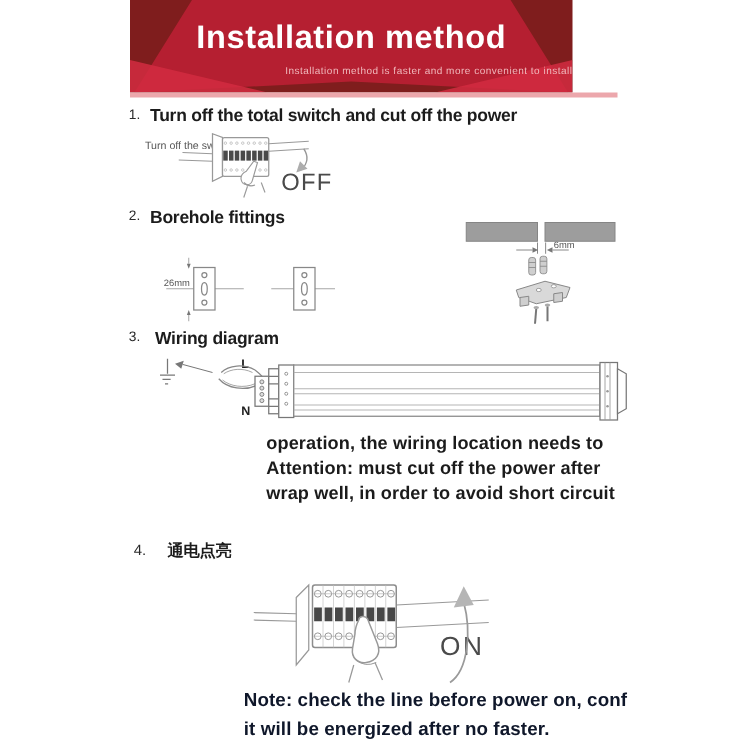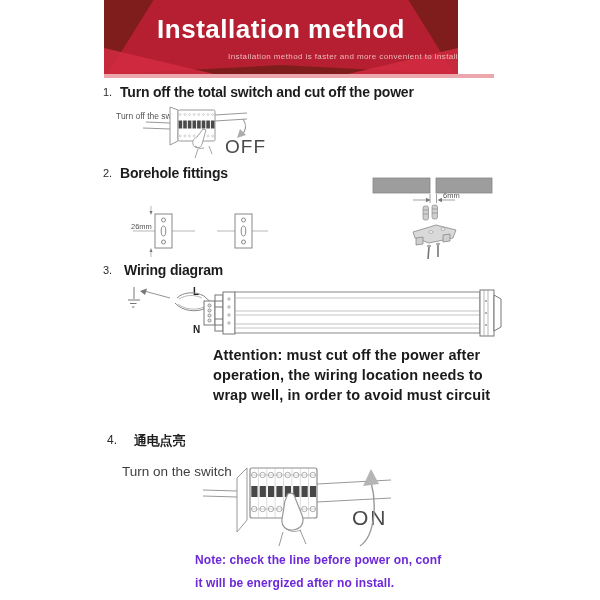--- a/index.html
+++ b/index.html
@@ -25,21 +25,21 @@
   .step-title{font-weight:bold;color:#1c1c1c;font-size:14px;letter-spacing:-.2px;}
   .cn{font-size:13px;margin-left:12px;}
 
   
   .tiny{color:#555;font-size:8.5px;}
   .dim{color:#555;font-size:7.5px;}
   .state{color:#4a4a4a;letter-spacing:1px;}
   .ln{font-size:10px;font-weight:bold;color:#222;}
 
   .para{font-weight:bold;font-size:14.5px;line-height:20px;color:#1b1b1b;letter-spacing:.1px;}
-  .para2{font-weight:bold;font-size:12px;line-height:23px;color:#6d28d9;letter-spacing:.1px;}
+  .para2{font-weight:bold;font-size:15px;line-height:23px;color:#0f172a;letter-spacing:.1px;}
 
   svg{display:block;}
 </style>
 </head>
 <body>
 
 <div class="canvas">
 
   <div class="abs banner">
     <div class="banner-dark"></div>
@@ -224,29 +224,28 @@
       <line x1="364" y1="7" x2="364" y2="53" stroke="#999" stroke-width="0.7"></line>
       <line x1="368" y1="7" x2="368" y2="53" stroke="#999" stroke-width="0.7"></line>
       <polygon points="374,12 381,16 381,44 374,48" stroke="#777" stroke-width="1" fill="#fff"></polygon>
       <circle cx="366" cy="18" r="1" fill="#999"></circle>
         <circle cx="366" cy="30" r="1" fill="#999"></circle>
         <circle cx="366" cy="42" r="1" fill="#999"></circle>
     </g>
   </svg>
 
   <div class="abs" style="left:213px;top:345px;width:310px;">
+    <div class="para">operation, the wiring location needs to</div>
     <div class="para">Attention: must cut off the power after</div>
-    <div class="para">operation, the wiring location needs to</div>
-    <div class="para">wrap well, in order to avoid must circuit</div>
+    <div class="para">wrap well, in order to avoid short circuit</div>
   </div>
 
   <span class="abs step-num" style="left:107px;top:433px;font-size:12px;">4.</span>
   <span class="abs step-title cn" style="left:122px;top:432px;">通电点亮</span>
 
-  <span class="abs" style="left:122px;top:464px;font-size:13.5px;color:#3f3f3f;">Turn on the switch</span>
   <span class="abs state" style="left:352px;top:506px;font-size:21px;letter-spacing:2px;text-align:right;">ON</span>
 
   <svg class="abs" style="left:195px;top:456px;" width="215" height="102" viewBox="0 0 215 102">
     <g stroke="#999" stroke-width="1" fill="none">
       <polygon points="42,22 52,12 52,64 42,76" fill="#fff"></polygon>
       <line x1="8" y1="34" x2="42" y2="35"></line>
         <line x1="8" y1="40" x2="42" y2="41"></line>
       <line x1="122" y1="28" x2="196" y2="24"></line>
         <line x1="122" y1="46" x2="196" y2="42"></line>
     </g>
@@ -297,16 +296,16 @@
       <path d="M105,74 l6,14" fill="none" stroke-width="1"></path>
     </g>
     <g>
       <path d="M165,90 C180,80 182,48 176,26" stroke="#9a9a9a" stroke-width="1.4" fill="none"></path>
       <polygon points="176,13 168,30 184,28" fill="#b5b5b5"></polygon>
     </g>
   </svg>
 
   <div class="abs" style="left:195px;top:549px;width:330px;">
     <div class="para2">Note: check the line before power on, conf</div>
-    <div class="para2">it will be energized after no install.</div>
+    <div class="para2">it will be energized after no faster.</div>
   </div>
 
 </div>
 
 </body></html>

